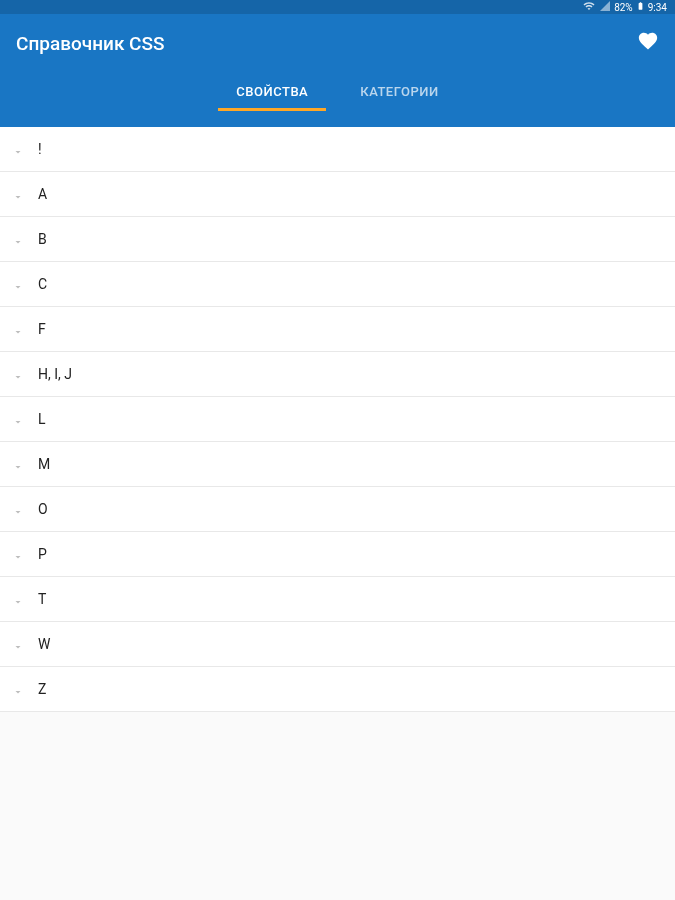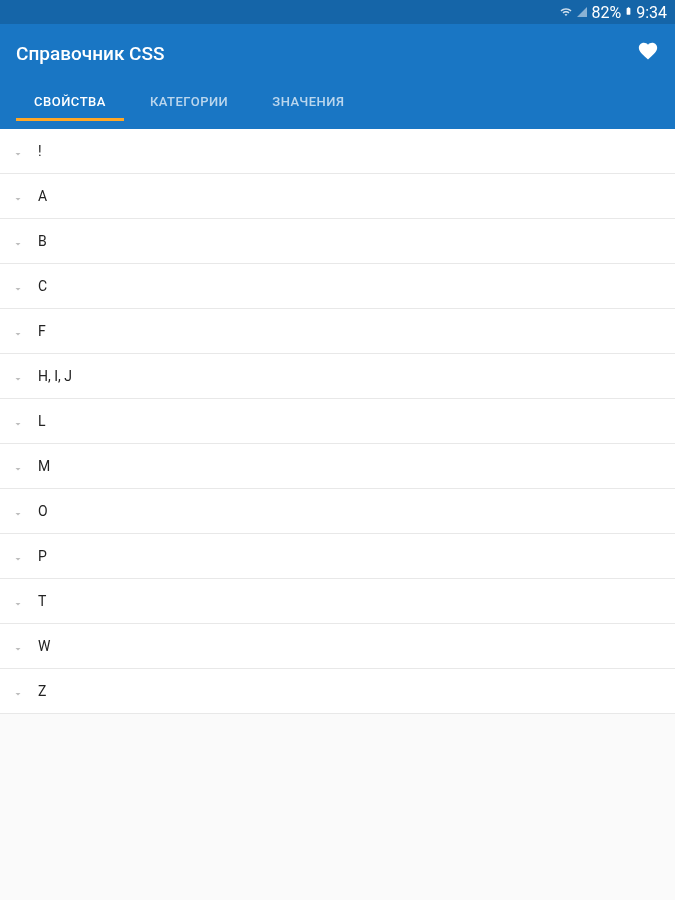--- a/index.html
+++ b/index.html
@@ -8,58 +8,59 @@
       box-sizing: border-box;
       font-family: Roboto, Arial, sans-serif;
     }
     body {
       width: 675px;
       height: 900px;
       background: #fafafa;
       overflow: hidden;
     }
     .status-bar {
-      height: 24px;
+      height: 14px;
       background: #1565a8;
       display: flex;
       justify-content: flex-end;
       align-items: center;
       padding: 0 8px;
       color: #fff;
-      font-size: 16px;
+      font-size: 10px;
       gap: 4px;
     }
     .status-icons {
       display: flex;
       align-items: center;
       gap: 3px;
     }
     .app-bar {
       background: #1976c4;
       color: #fff;
-      padding: 16px 16px 8px 16px;
+      padding: 16px 16px 16px 16px;
     }
     .app-bar-top {
       display: flex;
       justify-content: space-between;
       align-items: center;
       margin-bottom: 16px;
     }
     .app-title {
       font-size: 19px;
       font-weight: 500;
     }
     .heart-icon {
       width: 22px;
       height: 22px;
       fill: #fff;
     }
     .tabs {
       display: flex;
-      gap: 8px;
+      justify-content: center;
+      gap: 16px;
     }
     .tab {
       padding: 12px 18px;
       font-size: 13px;
       font-weight: 500;
       letter-spacing: 0.5px;
       color: rgba(255,255,255,0.7);
       cursor: pointer;
       position: relative;
     }
@@ -132,21 +133,20 @@
     <div class="app-title">Справочник CSS</div>
     <span>
       <svg class="heart-icon" viewBox="0 0 24 24">
           <path d="M12 21.35l-1.45-1.32C5.4 15.36 2 12.28 2 8.5 2 5.42 4.42 3 7.5 3c1.74 0 3.41.81 4.5 2.09C13.09 3.81 14.76 3 16.5 3 19.58 3 22 5.42 22 8.5c0 3.78-3.4 6.86-8.55 11.54L12 21.35z"></path>
         </svg>
     </span>
   </div>
   <div class="tabs" id="tabs-container">
       <div class="tab active">СВОЙСТВА</div>
       <div class="tab">КАТЕГОРИИ</div>
-      <div class="tab">ЗНАЧЕНИЯ</div>
     </div>
 </div>
 
 <div class="list" id="list-container">
     <div class="list-item">
       <span class="chevron"><svg viewBox="0 0 24 24">
           <path d="M7 10l5 5 5-5z"></path>
         </svg></span>
       <span class="item-label">!</span>
     </div>

